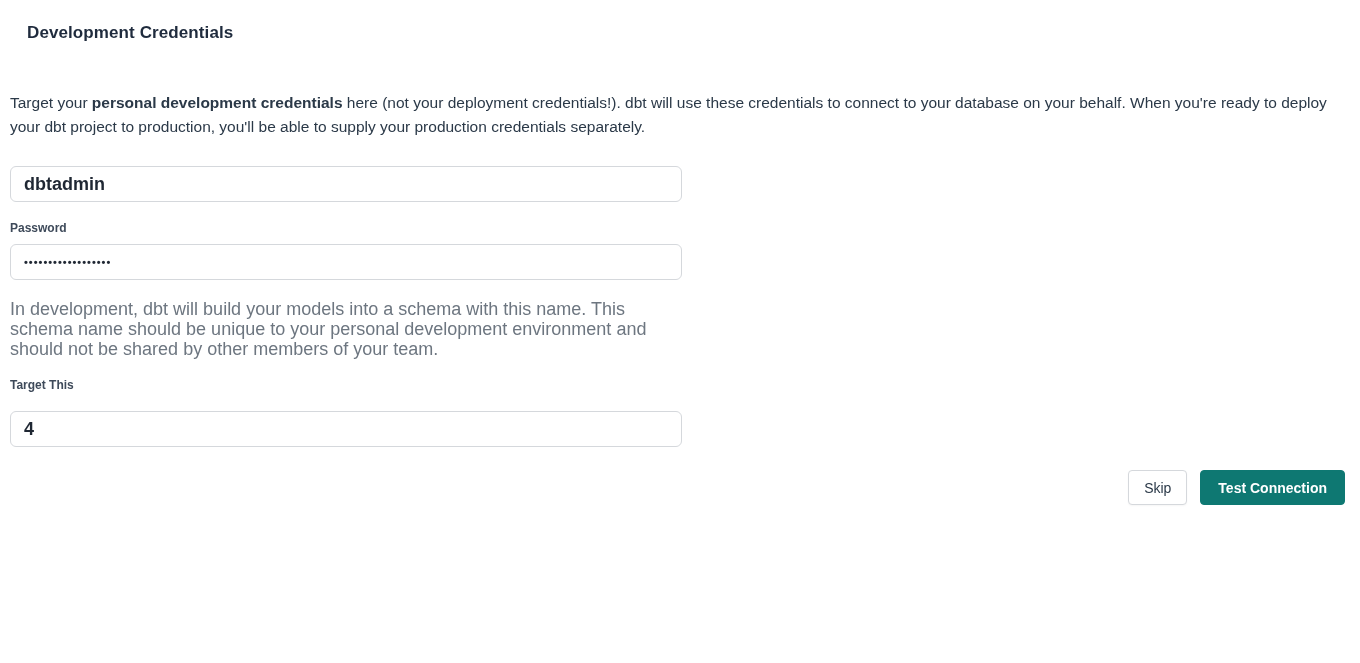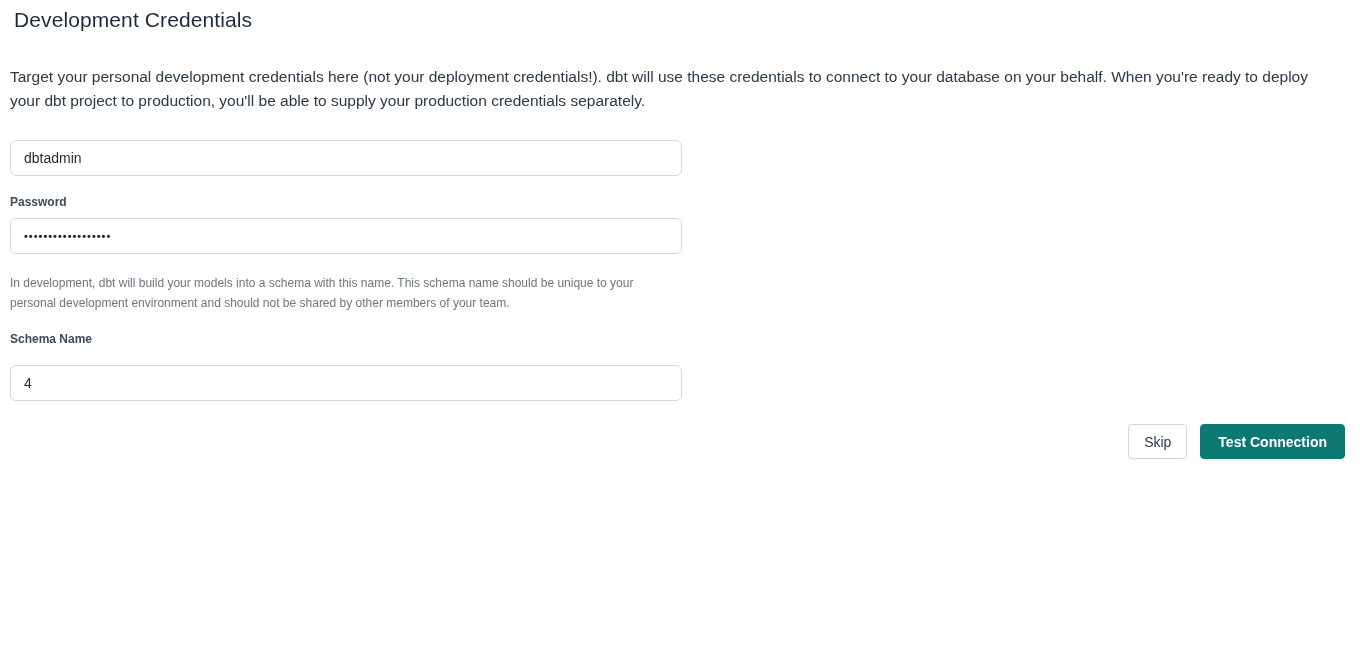--- a/index.html
+++ b/index.html
@@ -12,35 +12,35 @@
     overflow: hidden;
   }
   .page {
     width: 1360px;
     height: 663px;
     padding: 6px 10px 0 10px;
     display: flex;
     flex-direction: column;
   }
   .page-title {
-    margin: 4px;
-    font-size: 21px;
-    font-weight: 400;
+    margin: 17px;
+    font-size: 17px;
+    font-weight: 700;
     color: #1f2b3d;
     letter-spacing: 0.1px;
     line-height: 20px;
   }
   .intro {
     margin: 31px 0 0 0;
     font-size: 15.5px;
     line-height: 24px;
     color: #2b3948;
     max-width: 1332px;
   }
-  .intro strong { font-weight: 400; text-align: center; }
+  .intro strong { font-weight: 700; text-align: center; }
   .form-col {
     width: 672px;
   }
   .field { margin-top: 27px; }
   .field + .field, .field.after-first { margin-top: 19px; }
   .field-label {
     display: block;
     font-size: 12px;
     font-weight: 700;
     color: #3e4a5a;
@@ -49,32 +49,33 @@
   }
   .text-input {
     display: block;
     width: 100%;
     height: 36px;
     padding: 0 13px;
     border: 1px solid #d5d8dc;
     border-radius: 6px;
     background: #ffffff;
     font-family: "Liberation Sans", "DejaVu Sans", sans-serif;
-    font-size: 14px;
+    font-size: 18px;
     color: #1f2733;
     outline: none;
+    font-weight: bold;
   }
   .text-input--password {
     font-size: 11px;
     letter-spacing: 1px;
     font-weight: 700;
   }
   .field-help {
     margin: 11px 0 0 0;
-    font-size: 12px;
+    font-size: 18px;
     line-height: 20px;
     color: #6d7680;
   }
   .footer-actions {
     margin-top: 23px;
     display: flex;
     justify-content: flex-end;
     align-items: center;
     gap: 13px;
     padding-right: 5px;
@@ -122,21 +123,21 @@
     <div class="field">
       <label class="field-label">Password</label>
       <input class="text-input text-input--password" type="text" value="••••••••••••••••••" style="">
     </div>
 
     <div class="field">
       <p class="field-help">In development, dbt will build your models into a schema with this name. This schema name should be unique to your personal development environment and should not be shared by other members of your team.</p>
     </div>
 
     <div class="field">
-      <label class="field-label">Schema Name</label>
+      <label class="field-label">Target This</label>
     </div>
 
     <div class="field">
       <input class="text-input" type="text" value="4" style="">
     </div>
 
   </div>
 
   <div class="footer-actions">
     <button class="btn btn-skip">Skip</button>

